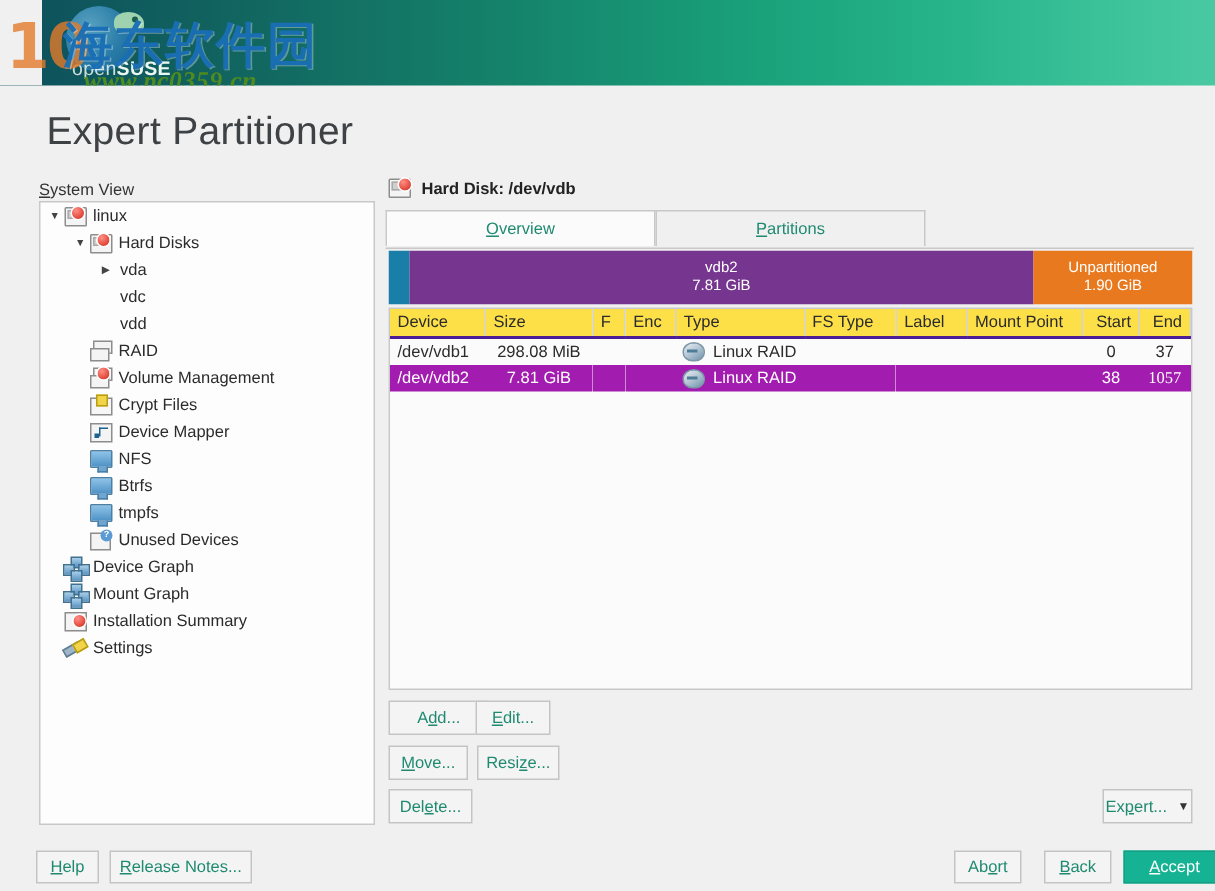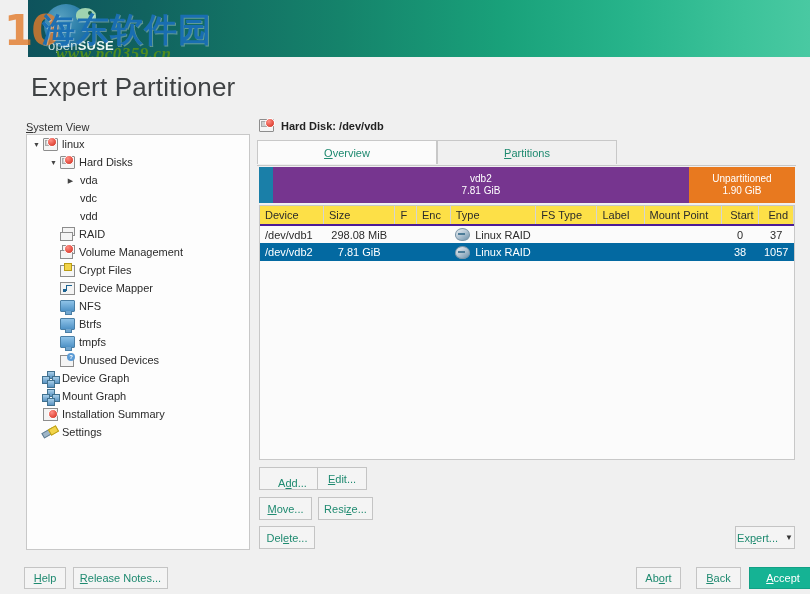--- a/index.html
+++ b/index.html
@@ -342,21 +342,21 @@
   }
   table.ptable td {
     height: 18px;
     padding: 0 5px;
     color: #2b2b2b;
     white-space: nowrap;
     box-sizing: border-box;
     overflow: hidden;
   }
   table.ptable tr.row-selected td {
-    background: #0369a1;
+    background: #a21caf;
     color: #ffffff;
   }
   td.num { text-align: center; }
   .type-cell { display: flex; align-items: center; gap: 5px; }
   .ic-raidtype {
     width: 13px; height: 11px;
     flex: 0 0 13px;
     border-radius: 50% 50% 45% 45%;
     background: linear-gradient(145deg,#e9eef2 0%, #b9c9d6 45%, #6d93ad 100%);
     border: 1px solid #7d97a9;
@@ -628,27 +628,27 @@
           <td style="width: 82px;">
             <span class="type-cell">
               <span class="ic-raidtype"></span>
               <span>Linux RAID</span>
             </span>
           </td>
           <td style="width: 62px;"></td>
           <td style="width: 48px;"></td>
           <td style="width: 78px;"></td>
           <td class="num" style="width: 38px;">38</td>
-          <td class="num" style="width: 34px;">1057</td>
+          <td class="num" style="width: 34px; font-family: Liberation Serif, serif;">1057</td>
         </tr>
       </tbody>
   </table>
 </div>
 
-<div class="btn" style="left:259px; top:467px; width:67px; height:23px;align-items:flex-end;">
+<div class="btn" style="left:259px; top:467px; width:67px; height:23px;">
   <span>A<span class="hk">d</span>d...</span>
 </div>
 <div class="btn" style="left:317px; top:467px; width:50px; height:23px;">
   <span><span class="hk">E</span>dit...</span>
 </div>
 <div class="btn" style="left:259px; top:497px; width:53px; height:23px;">
   <span><span class="hk">M</span>ove...</span>
 </div>
 <div class="btn" style="left:318px; top:497px; width:55px; height:23px;">
   <span>Resi<span class="hk">z</span>e...</span>

